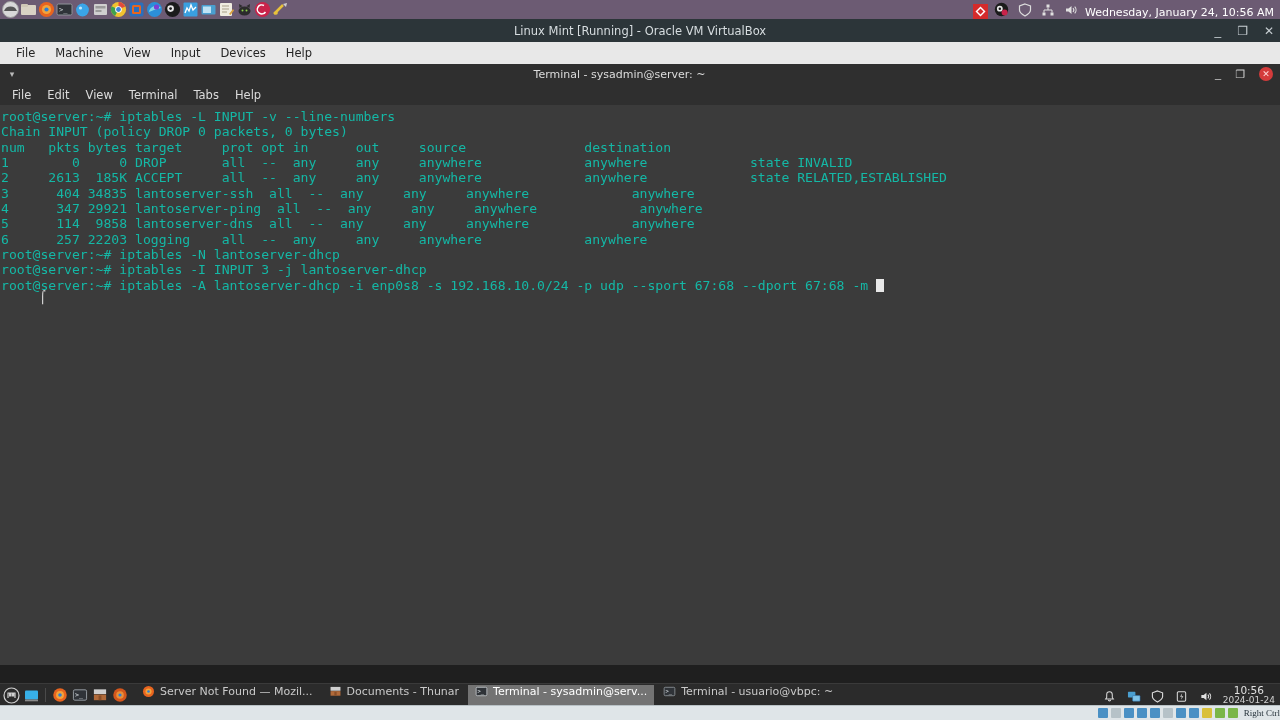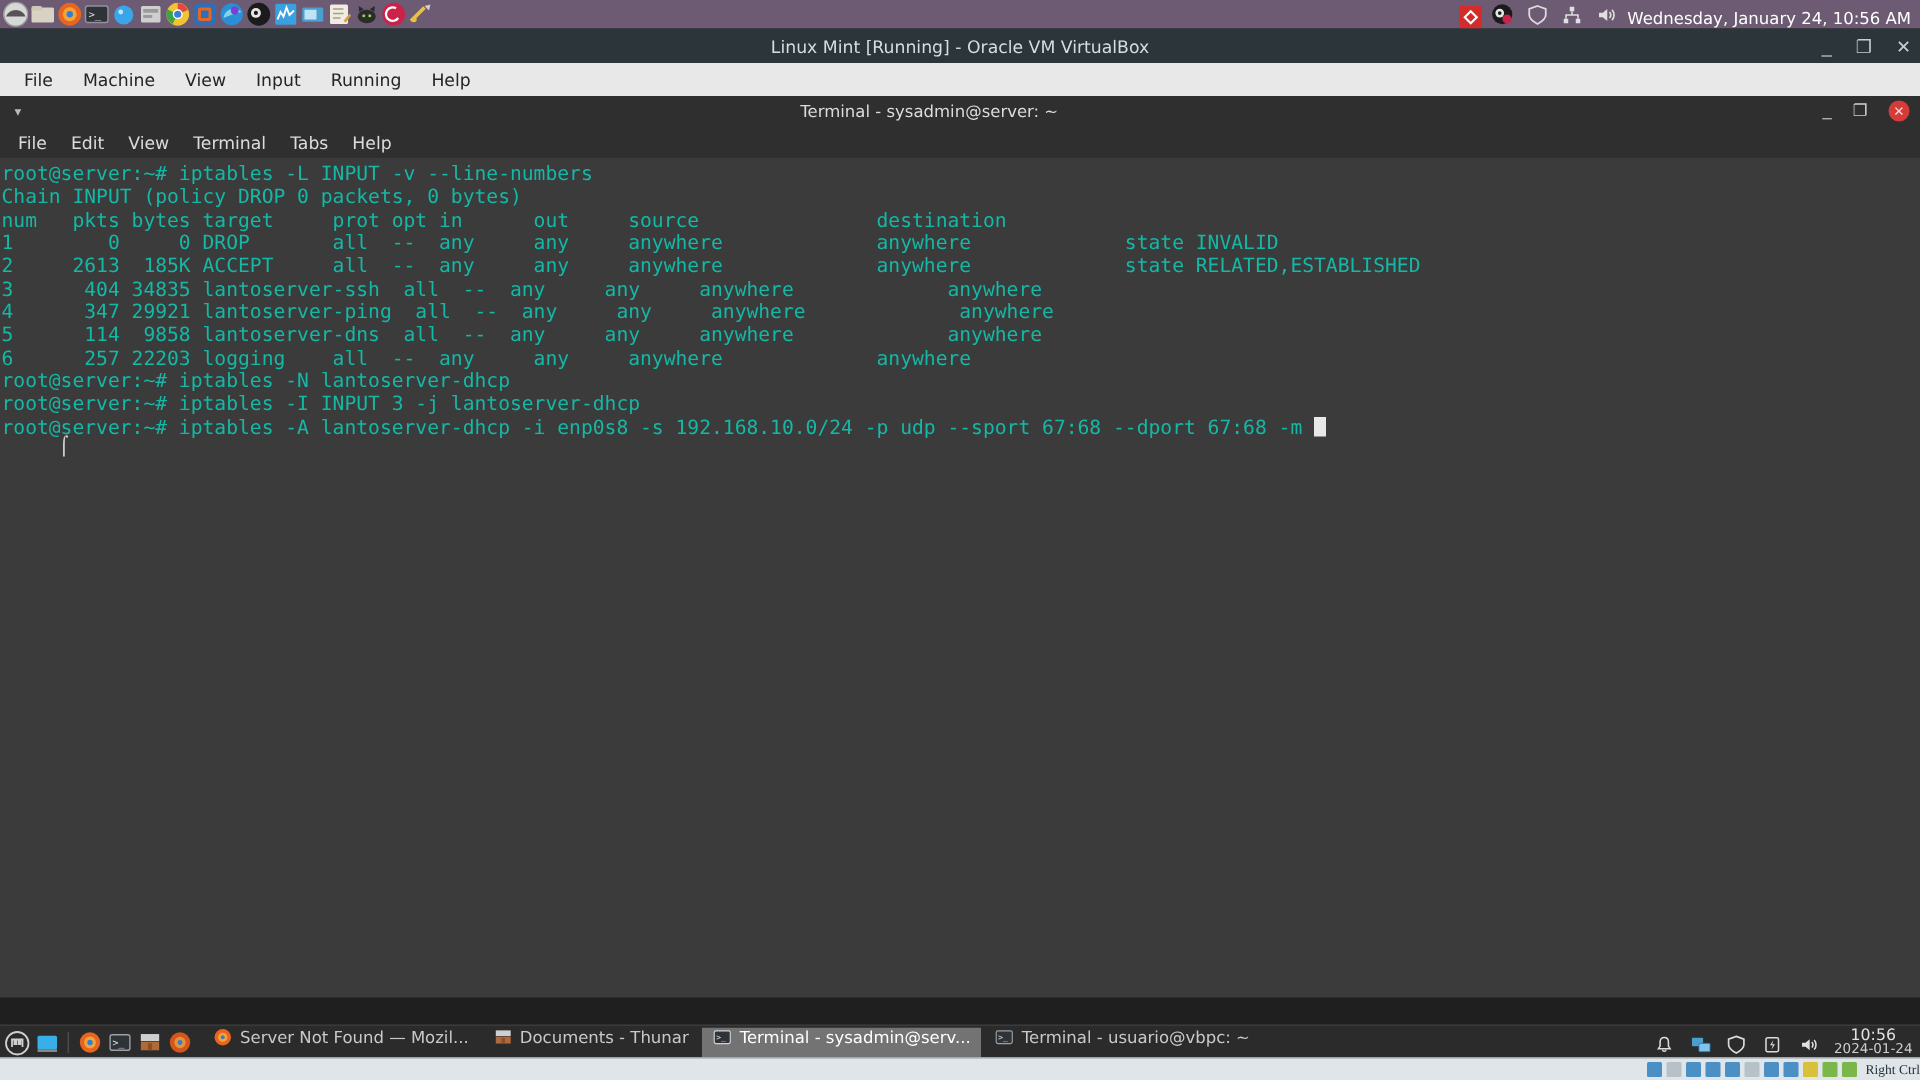--- a/index.html
+++ b/index.html
@@ -302,21 +302,21 @@
       <span>❐</span>
       <span>✕</span>
     </div>
   </div>
 
   <div class="vbox-menu">
     <div class="mi">File</div>
     <div class="mi">Machine</div>
     <div class="mi">View</div>
     <div class="mi">Input</div>
-    <div class="mi">Running</div>
+    <div class="mi">Devices</div>
     <div class="mi">Help</div>
   </div>
 
   <div class="guest">
 
     <div class="term-title">
       <div class="chev">▾</div>
       <div class="ttxt">Terminal - sysadmin@server: ~</div>
       <div class="term-btns">
         <span class="b">_</span>

